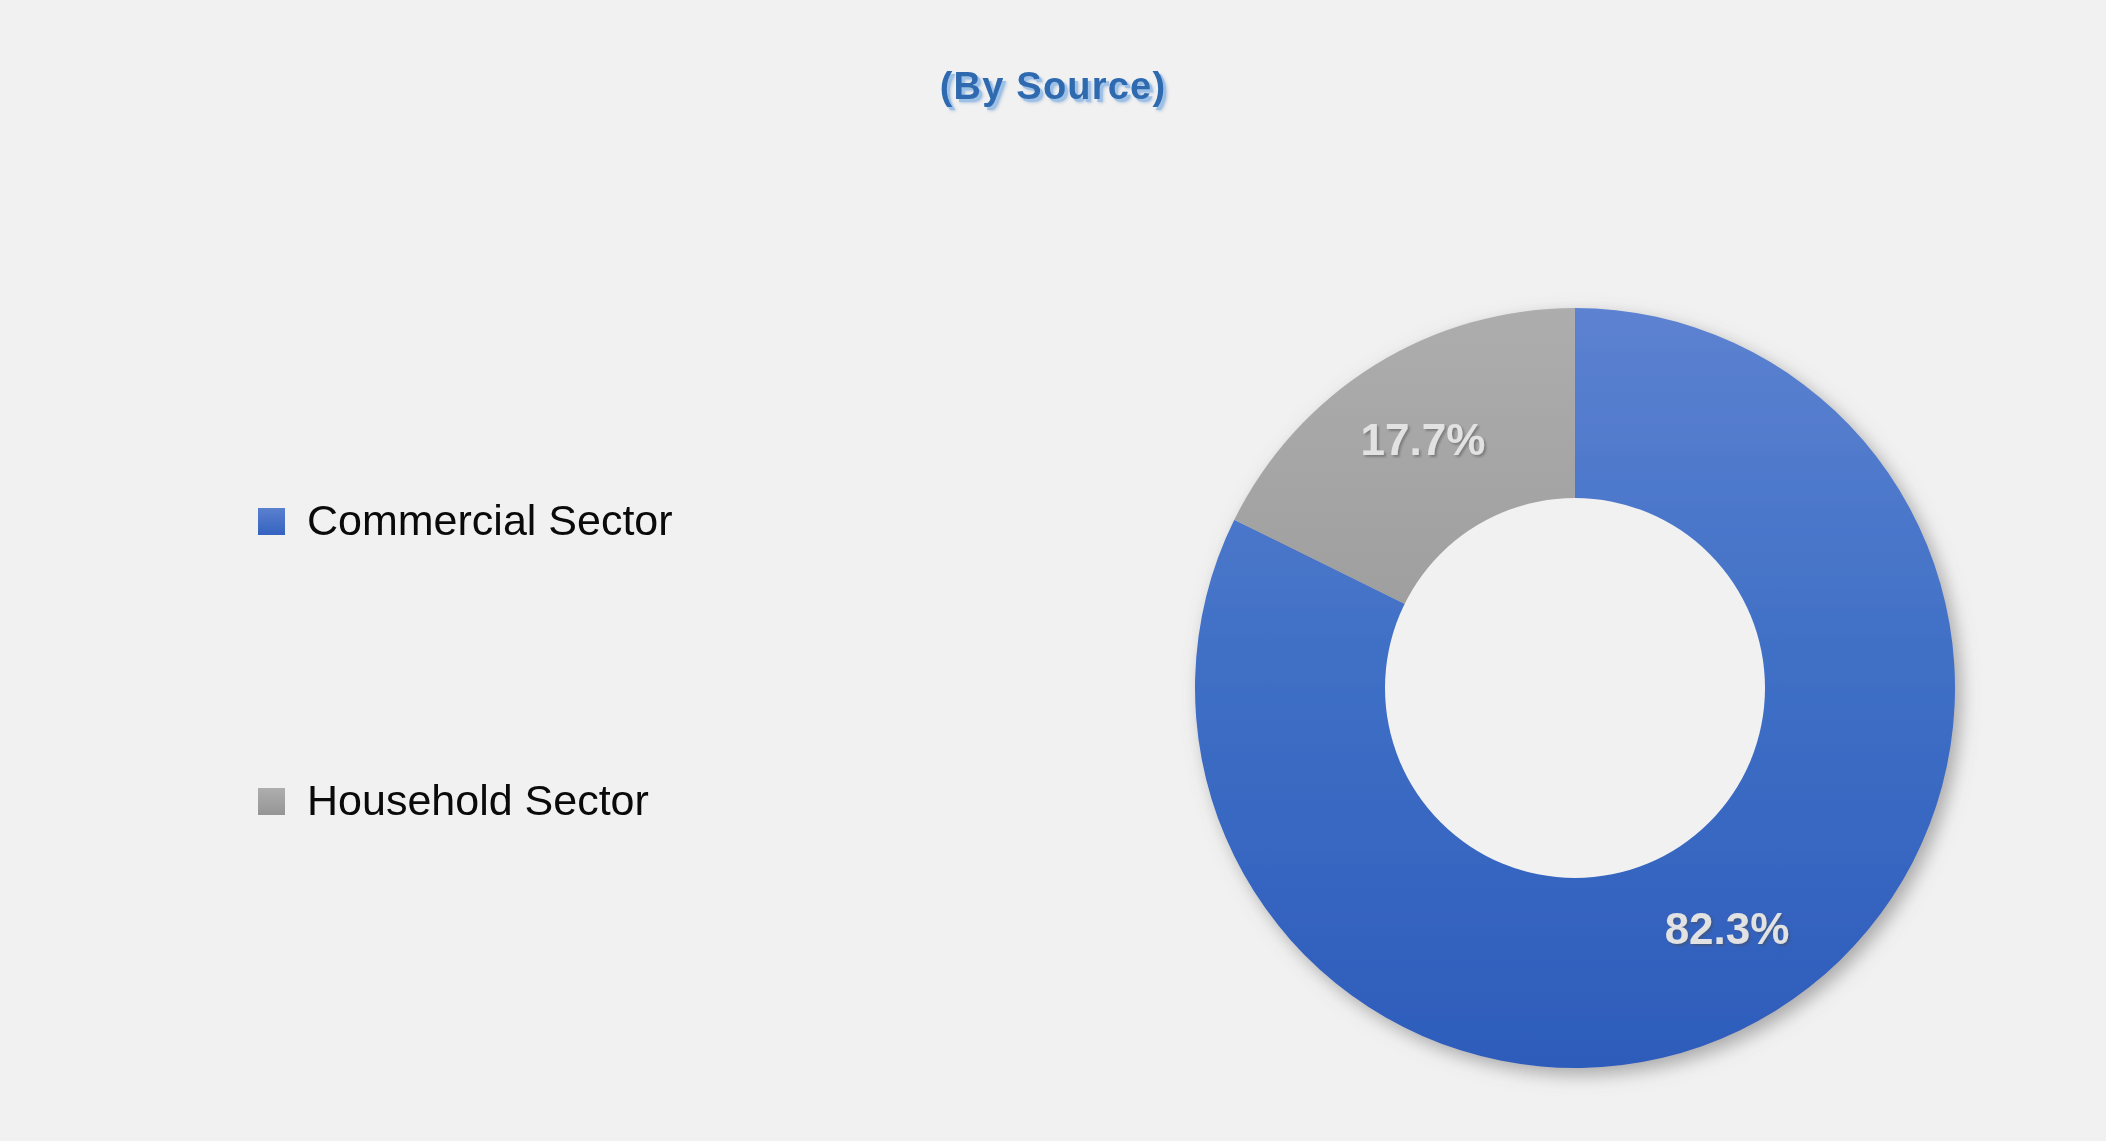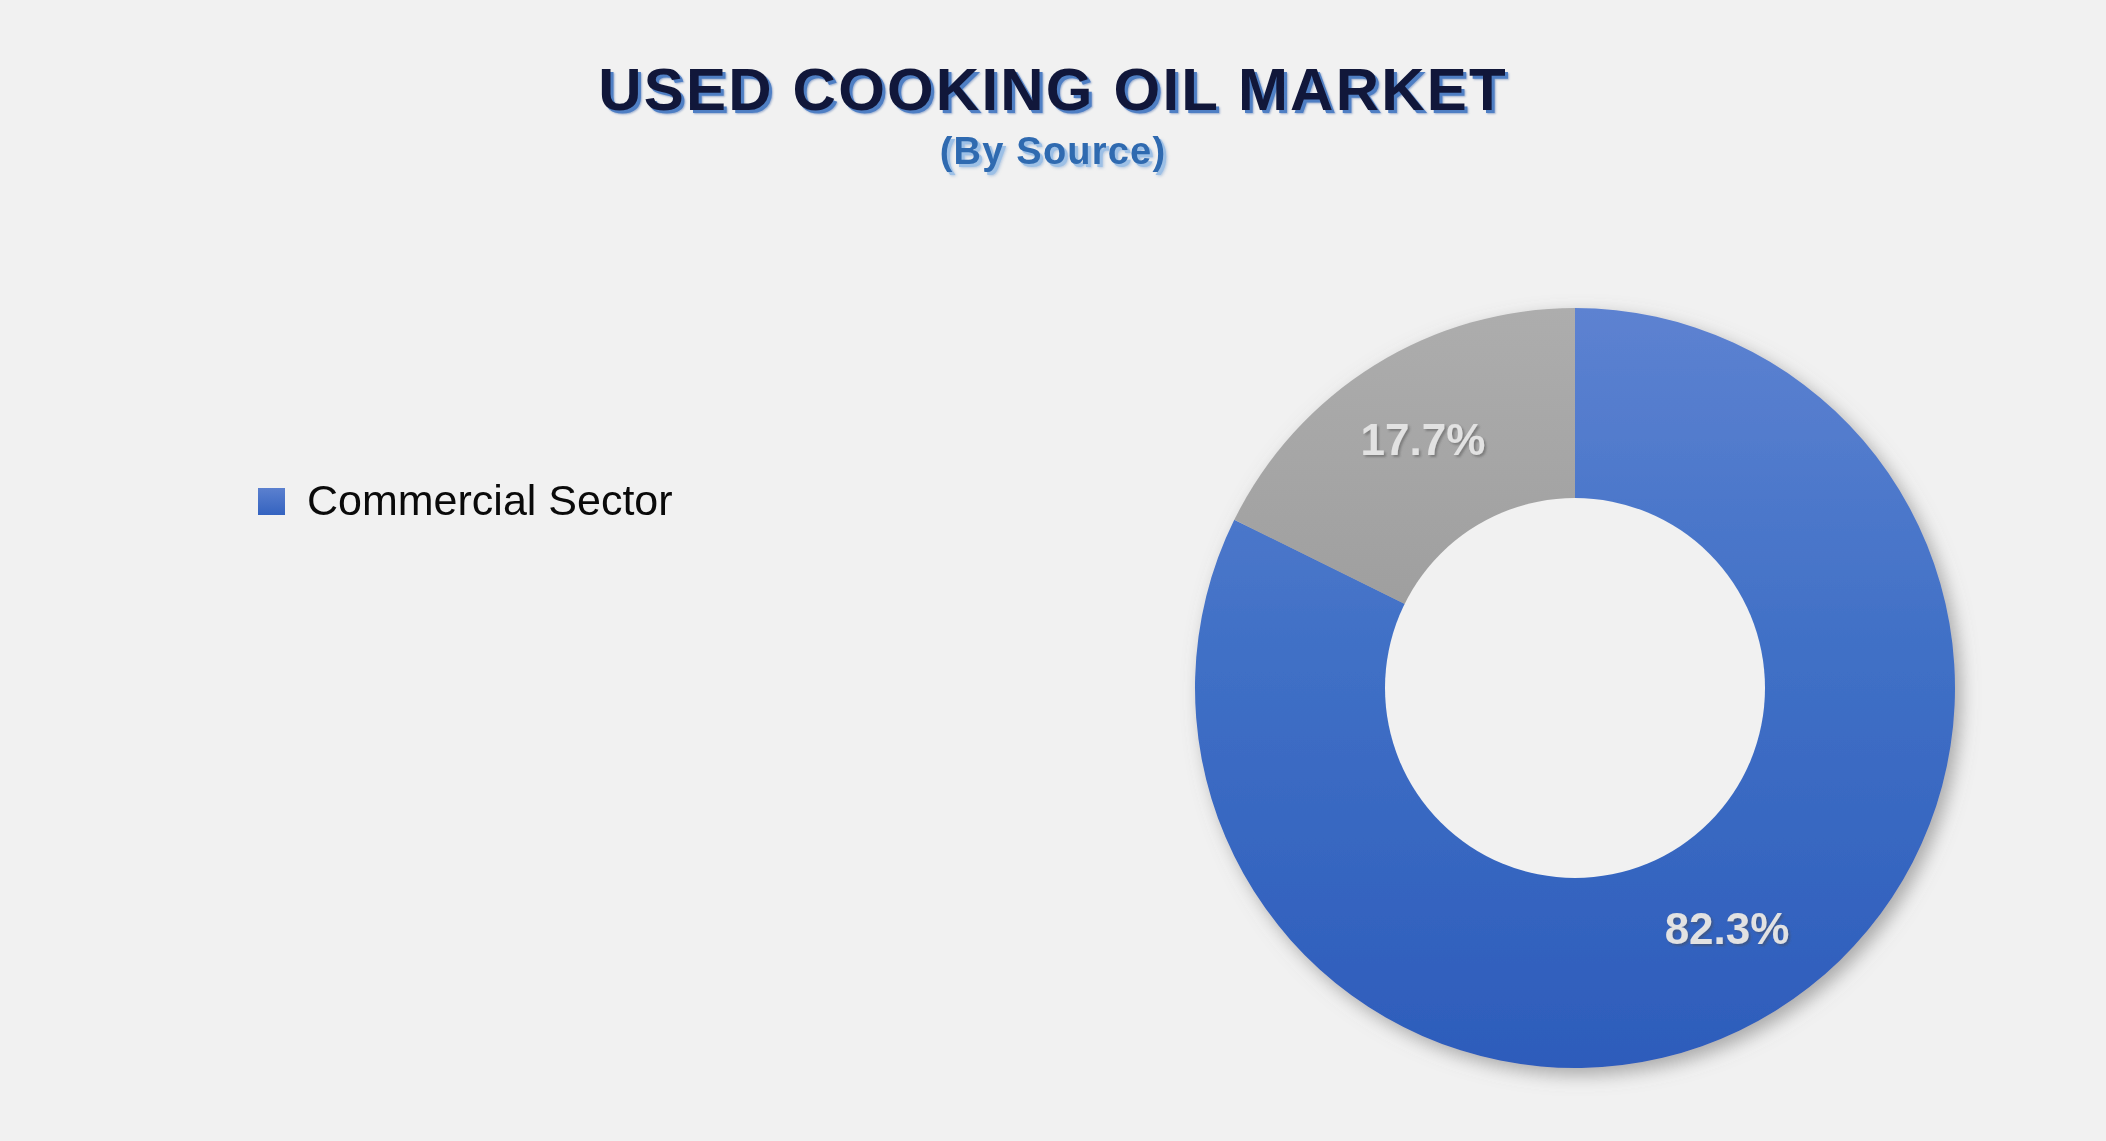--- a/index.html
+++ b/index.html
@@ -52,21 +52,21 @@
     position: absolute;
     left: 258px;
     top: 470px;
     width: 560px;
   }
   .legend-item {
     display: flex;
     align-items: center;
     height: 60px;
   }
-  .legend-item.first { margin-bottom: 220px; }
+  .legend-item.first { margin-bottom: 220px; margin-top: 20px; }
   .legend-swatch {
     width: 27px;
     height: 27px;
     flex: 0 0 27px;
     margin-right: 22px;
     margin-top: 3px;
   }
   .legend-swatch.blue {
     background: linear-gradient(to bottom, #5b80cf 0%, #3463c0 100%);
   }
@@ -97,28 +97,31 @@
     font-weight: bold;
     fill: #e2e2e2;
     text-anchor: middle;
     dominant-baseline: middle;
   }
 </style>
 </head>
 <body>
 
 <div id="title-block">
-  <div id="chart-title">USED COOKING OIL MARKET</div>
   <div id="chart-subtitle">(By Source)</div>
 </div>
 
 <div id="legend">
   <div class="legend-item first">
     <span class="legend-swatch blue"></span>
     <span class="legend-label">Commercial Sector</span>
+  </div>
+  <div class="legend-item">
+    <span class="legend-swatch grey"></span>
+    <span class="legend-label">Household Sector</span>
   </div>
 </div>
 
 <div id="donut-wrap">
   <svg id="donut-svg" width="880" height="880" viewBox="0 0 880 880">
     <defs>
       <linearGradient id="gradBlue" x1="0" y1="0" x2="0" y2="1">
         <stop offset="0%" stop-color="#5d82d1"></stop>
         <stop offset="45%" stop-color="#4070c6"></stop>
         <stop offset="100%" stop-color="#2d5cbb"></stop>

